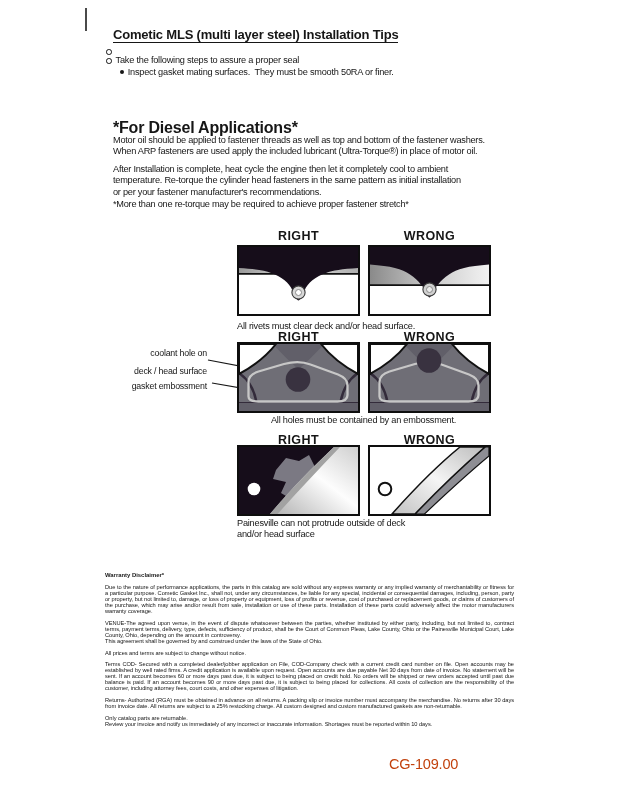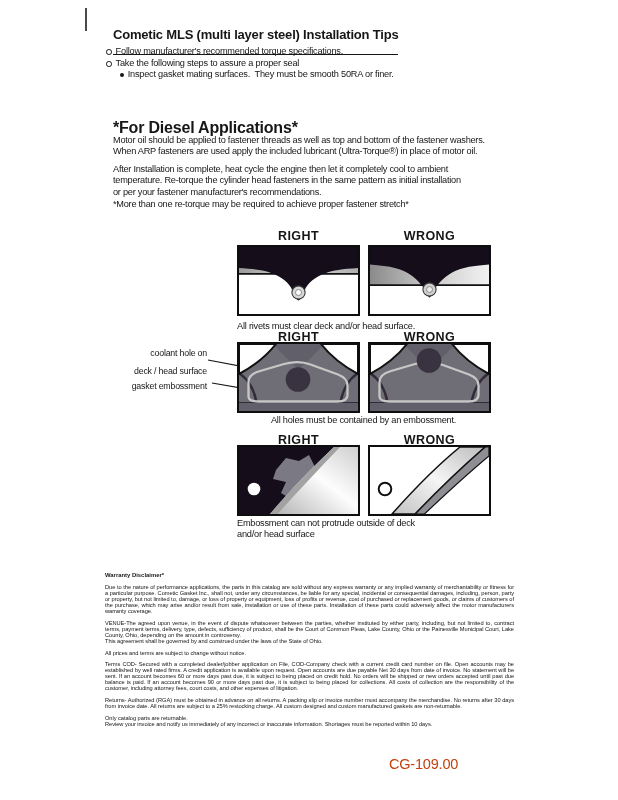--- a/index.html
+++ b/index.html
@@ -5,21 +5,21 @@
   html,body{margin:0;padding:0;}
   body{
     width:618px;height:800px;background:#ffffff;position:relative;overflow:hidden;
     font-family:"Liberation Sans","DejaVu Sans",sans-serif;color:#161616;
     -webkit-font-smoothing:antialiased;
   }
   .abs{position:absolute;}
   .reg-mark{width:1.5px;height:23px;background:#4a4a4a;}
   .doc-title{
     font-size:13px;font-weight:bold;letter-spacing:-0.2px;white-space:pre;
-    border-bottom:1.6px solid #161616;padding-bottom:12px;display:inline-block;
+    border-bottom:1.6px solid #161616;padding-bottom:0;display:inline-block;
   }
   .bullet-list{display:flex;flex-direction:column;}
   .b-row{display:flex;align-items:flex-start;line-height:11.6px;}
   .b-row.sub{margin-left:14px;}
   .b-marker-hollow{width:3.6px;height:3.6px;border:1px solid #161616;border-radius:50%;margin:3.4px 4px 0 0;flex:none;}
   .b-marker-solid{width:4.2px;height:4.2px;background:#161616;border-radius:50%;margin:3.4px 3.5px 0 0;flex:none;}
   .b-text{font-size:9.2px;letter-spacing:-0.22px;white-space:pre;}
   .sec-heading{font-size:16px;font-weight:bold;letter-spacing:-0.2px;white-space:pre;}
   .body-para{font-size:9.2px;letter-spacing:-0.25px;line-height:11.4px;white-space:pre;}
   .rw-label{width:123px;text-align:center;font-size:12.5px;font-weight:bold;letter-spacing:0.4px;white-space:pre;}
@@ -37,21 +37,20 @@
 
 <div class="abs reg-mark" style="left:85px;top:8px;"></div>
 
 <div class="abs" style="left:113px;top:25px;">
   <span class="doc-title">Cometic MLS (multi layer steel) Installation Tips</span>
 </div>
 
 <div class="abs bullet-list" style="left:106px;top:46px;">
   <div class="b-row">
     <span class="b-marker-hollow"></span>
-    <span class="b-text">Follow manufacturer's recommended torque specifications.</span>
   </div>
   <div class="b-row">
     <span class="b-marker-hollow"></span>
     <span class="b-text">Take the following steps to assure a proper seal</span>
   </div>
   <div class="b-row sub">
     <span class="b-marker-solid"></span>
     <span class="b-text">Inspect gasket mating surfaces.  They must be smooth 50RA or finer.</span>
   </div>
 </div>
@@ -178,21 +177,21 @@
           <stop offset="1" stop-color="#bdbdbd"></stop>
       </linearGradient>
     </defs>
     <rect width="119" height="67" fill="#ffffff"></rect>
     <path d="M45,67 C66,45 92,20 115,0 L119,0 V9 C98,26.5 73,49.5 54.5,67 Z" fill="#8e8e94" stroke="#111" stroke-width="1.2"></path>
     <path d="M22,67 C46,40 68,18 90,0 H115 C92,20 66,45 45,67 Z" fill="url(#s3b)" stroke="#111" stroke-width="1.5"></path>
     <circle cx="15" cy="42" r="6.3" fill="#ffffff" stroke="#111" stroke-width="2"></circle>
   </svg>
 </div>
 
-<div class="abs diag-caption" style="left:237px;top:518px;">Embossment can not protrude outside of deck
+<div class="abs diag-caption" style="left:237px;top:518px;">Painesville can not protrude outside of deck
 and/or head surface</div>
 
 <div class="abs legal" style="left:105px;top:572px;">
   <div class="legal-heading">Warranty Disclaimer*</div>
   <p>Due to the nature of performance applications, the parts in this catalog are sold without any express warranty or any implied warranty of merchantability or fitness for a particular purpose.  Cometic Gasket Inc., shall not, under any circumstances, be liable for any special, incidental or consequential damages, including, person, party or property, but not limited to, damage, or loss of property or equipment, loss of profits or revenue, cost of purchased or replacement goods, or claims of customers of the purchase, which may arise and/or result from sale, installation or use of these parts.  Installation of these parts could adversely affect the motor manufacturers warranty coverage.</p>
   <p>VENUE-The agreed upon venue, in the event of dispute whatsoever between the parties, whether instituted by either party, including, but not limited to, contract terms, payment terms, delivery, type, defects, sufficiency of product, shall be the Court of Common Pleas, Lake County, Ohio or the Painesville Municipal Court, Lake County, Ohio, depending on the amount in controversy.
 This agreement shall be governed by and construed under the laws of the State of Ohio.</p>
   <p>All prices and terms are subject to change without notice.</p>
   <p>Terms COD- Secured with a completed dealer/jobber application on File, COD-Company check with a current credit card number on file.  Open accounts may be established by well rated firms.  A credit application is available upon request.  Open accounts are due payable Net 30 days from date of invoice.  No statement will be sent.  If an account becomes 60 or more days past due, it is subject to being placed on credit hold.  No orders will be shipped or new orders accepted until past due balance is paid.  If an account becomes 90 or more days past due, it is subject to being placed for collections.  All costs of collection are the responsibility of the customer, including attorney fees, court costs, and other expenses of litigation.</p>
   <p>Returns- Authorized (RGA) must be obtained in advance on all returns.  A packing slip or invoice number must accompany the merchandise.  No returns after 30 days from invoice date.  All returns are subject to a 25% restocking charge.  All custom designed and custom manufactured gaskets are non-returnable.</p>

